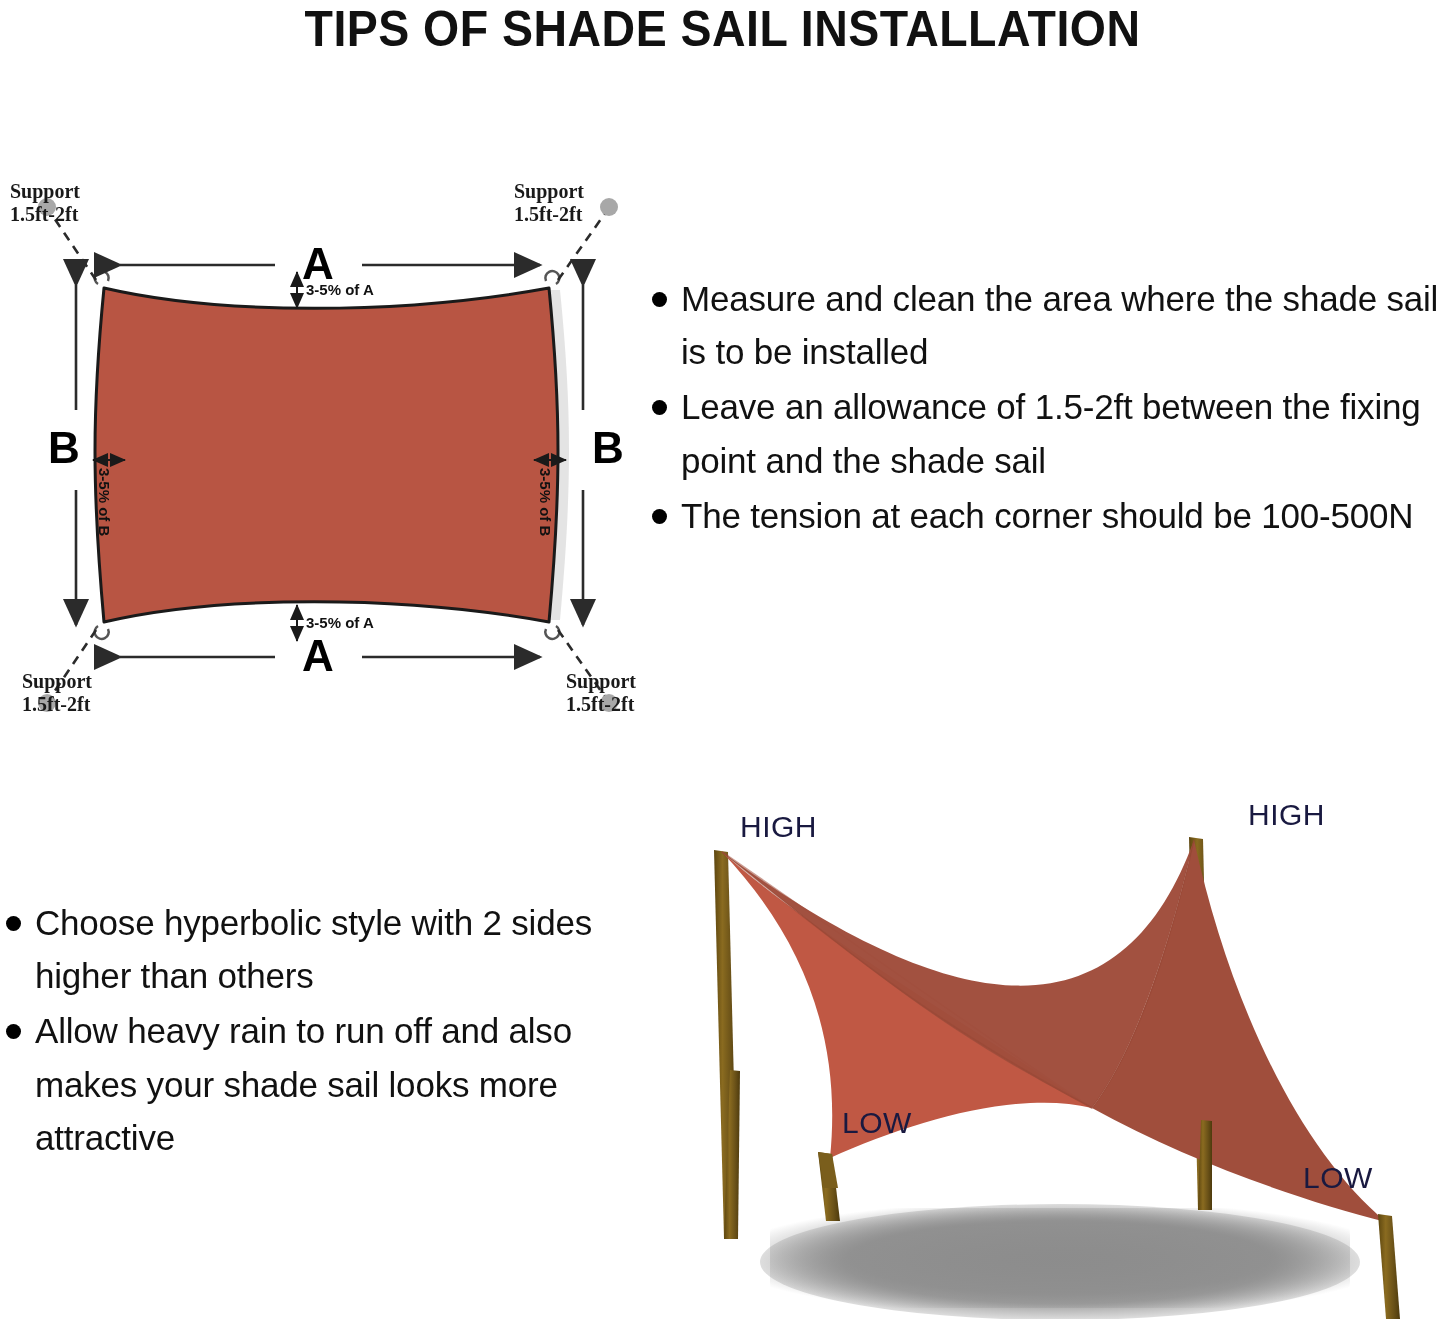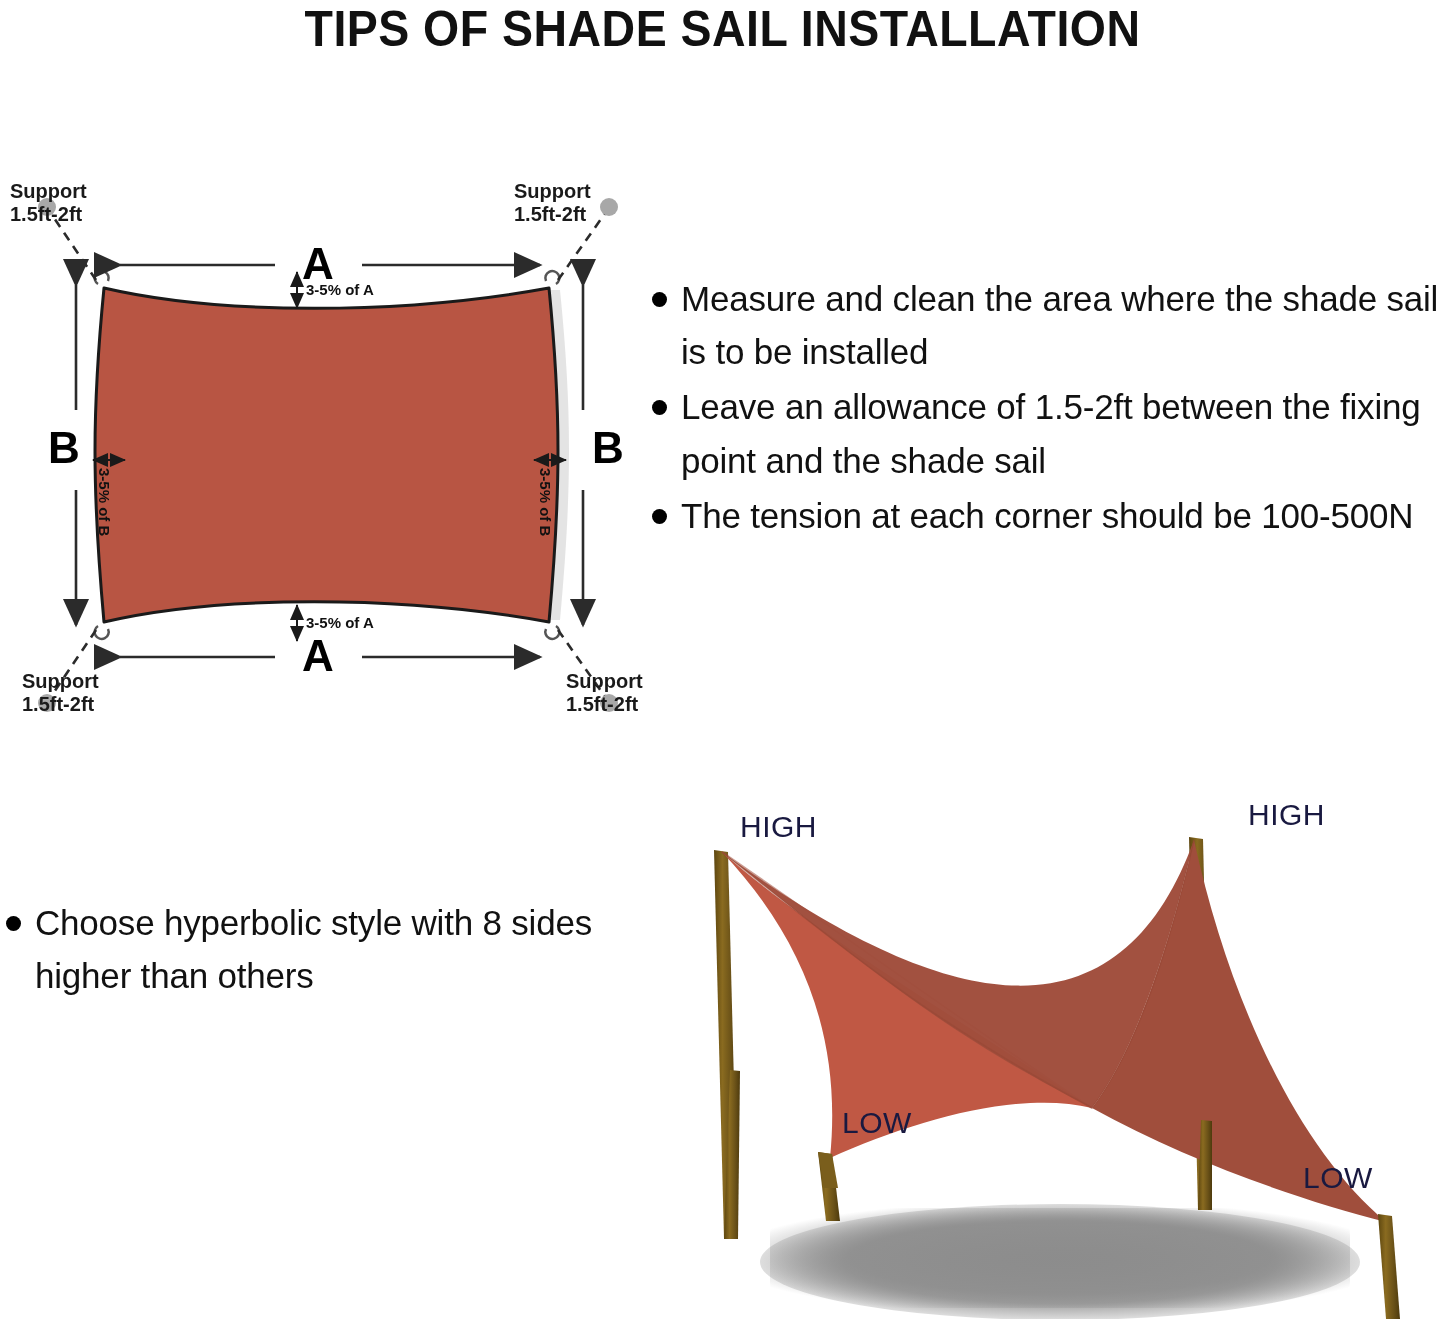--- a/index.html
+++ b/index.html
@@ -27,21 +27,21 @@
 
   
   #rect-diagram {
     position:absolute; left:0px; top:160px;
     width:660px; height:560px;
   }
   #rect-diagram svg { display:block; width:660px; height:560px; }
 
   .sup-label {
     position:absolute;
-    font-family:Liberation Sans, sans-serif;
+    font-family:Liberation Serif, serif;
     font-size:20px; font-weight:600; color:#1a1a1a;
     line-height:1.13; white-space:nowrap;
   }
   .dim-letter {
     position:absolute;
     font-family:"Liberation Sans", sans-serif;
     font-weight:bold; font-size:44px; color:#000;
     line-height:1;
   }
   .pct-label {
@@ -203,21 +203,25 @@
   </div>
   <div class="bullet-row">
     <span class="bullet-dot"></span>
     <span class="bullet-text">The tension at each corner should be 100-500N</span>
   </div>
 </div>
 
 <div id="bullets-left" class="bullets">
   <div class="bullet-row">
     <span class="bullet-dot"></span>
-    <span class="bullet-text">Choose hyperbolic style with 8 sides higher than others</span>
+    <span class="bullet-text">Choose hyperbolic style with 2 sides higher than others</span>
+  </div>
+  <div class="bullet-row">
+    <span class="bullet-dot"></span>
+    <span class="bullet-text">Allow heavy rain to run off and also makes your shade sail looks more attractive</span>
   </div>
 </div>
 
 <div id="hypar">
   <svg viewBox="0 0 785 529" xmlns="http://www.w3.org/2000/svg" aria-hidden="true">
     <defs>
       <linearGradient id="poleG" x1="0" y1="0" x2="1" y2="0">
         <stop offset="0%" stop-color="#5d460f"></stop>
         <stop offset="35%" stop-color="#8a6b20"></stop>
         <stop offset="70%" stop-color="#6b5218"></stop>

